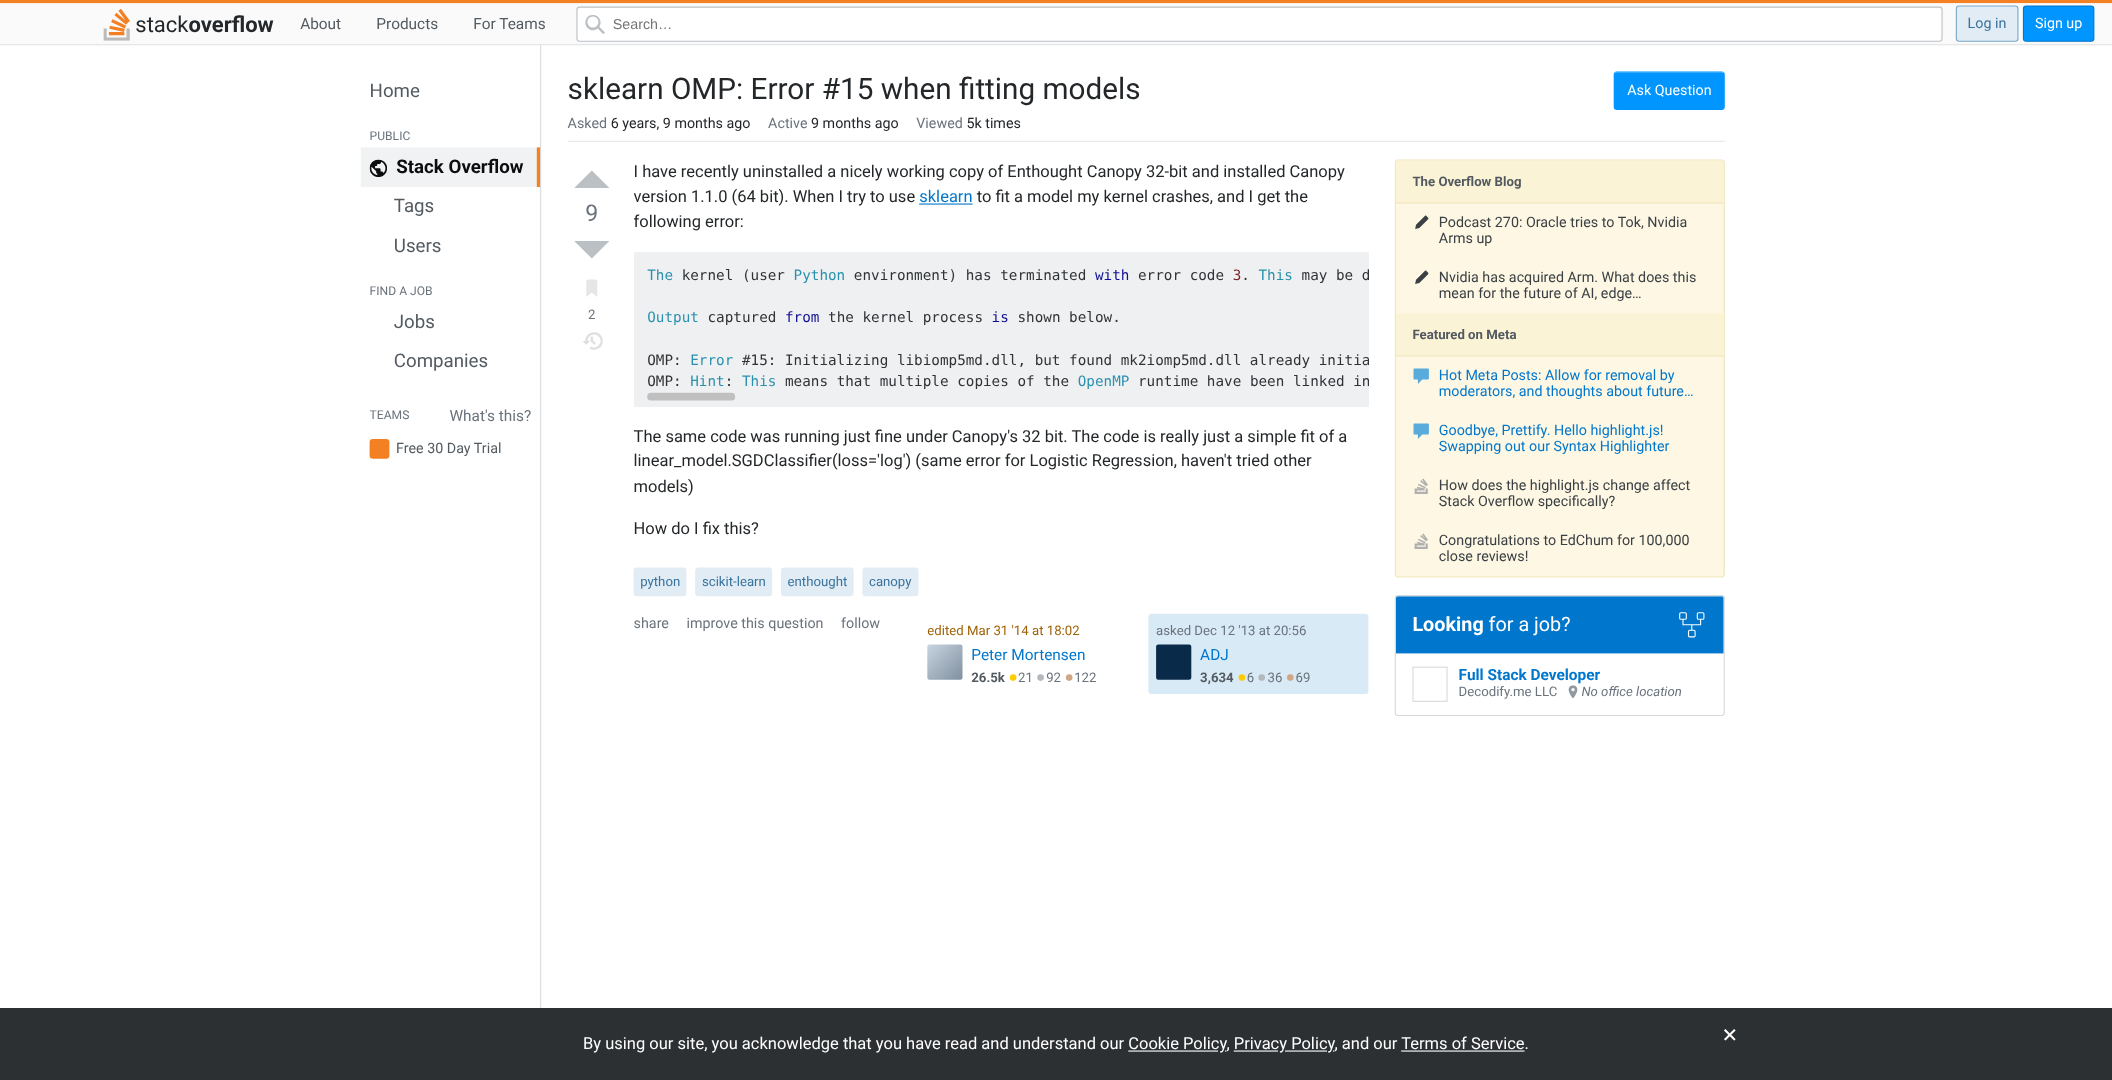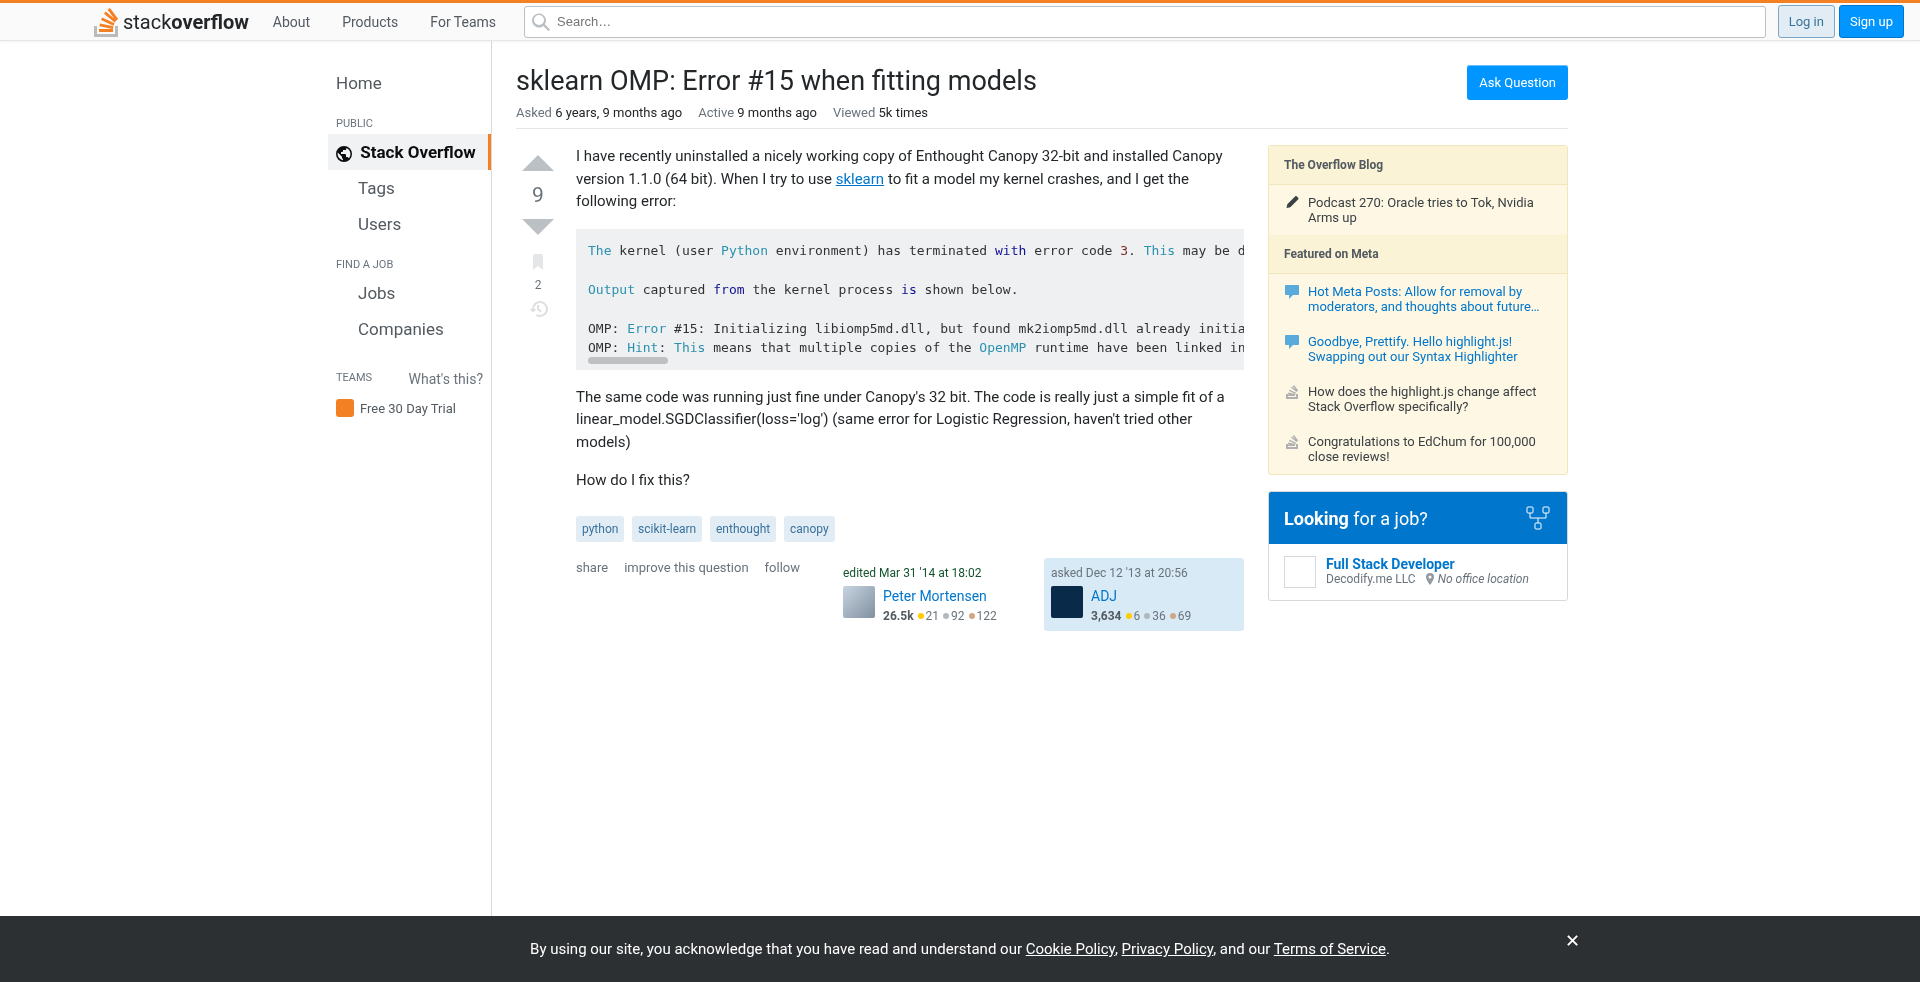--- a/index.html
+++ b/index.html
@@ -58,21 +58,21 @@
 .tags { margin: 24px 0 12px 0; }
 .tag { display: inline-block; background: #e1ecf4; color: #39739d; padding: 4px 6px; border-radius: 3px; font-size: 12px; margin-right: 4px; }
 
 .post-actions { display: flex; justify-content: space-between; margin-top: 16px; flex-wrap:wrap; gap:8px; }
 .action-links { display: flex; gap: 16px; color: #6a737c; font-size: 13px; }
 .action-links a { color: #6a737c; }
 .user-cards { display:flex; gap:8px; }
 .user-card { width: 200px; padding: 6px 7px; font-size: 12px; border-radius: 3px; }
 .user-card.owner { background: #d9eaf7; }
 .user-card .time { color: #6a737c; margin-bottom: 4px; }
-.user-card .time.edited { color:#14532d; }
+.user-card .time.edited { color:#a16207; }
 .user-card .user-row { display:flex; gap:8px; }
 .user-avatar { width:32px; height:32px; background:#5b7da0; border-radius:2px; flex-shrink:0; }
 .user-name { color: #0077cc; font-size: 14px; }
 .user-rep { color: #6a737c; font-size: 12px; }
 .rep-bold { font-weight:700; color:#535a60; }
 .badge-dot { display:inline-block; width:6px; height:6px; border-radius:50%; margin: 0 2px 0 4px; vertical-align:middle; }
 .gold { background:#ffcc01; } .silver { background:#b4b8bc; } .bronze { background:#d1a684; }
 
 .right-col { width: 300px; flex-shrink: 0; margin-left: 24px; }
 .bulletin { background: #fdf7e3; border: 1px solid #f1e5bc; border-radius: 3px; font-size: 13px; }
@@ -226,20 +226,26 @@
 
       <aside class="right-col">
         <div class="bulletin">
           <div class="bulletin-header">The Overflow Blog</div>
           <div class="bulletin-item">
             <svg class="bull-icon" width="14" height="14" viewBox="0 0 14 14">
                 <path fill="currentColor" d="M11.1.7l2.2 2.2c.4.4.4 1 0 1.4l-8 8-3.8.8.8-3.8 8-8c.4-.4 1-.4 1.4 0z"></path>
               </svg>
             <a>Podcast 270: Oracle tries to Tok, Nvidia Arms up</a>
           </div>
+          <div class="bulletin-item">
+            <svg class="bull-icon" width="14" height="14" viewBox="0 0 14 14">
+                <path fill="currentColor" d="M11.1.7l2.2 2.2c.4.4.4 1 0 1.4l-8 8-3.8.8.8-3.8 8-8c.4-.4 1-.4 1.4 0z"></path>
+              </svg>
+            <a>Nvidia has acquired Arm. What does this mean for the future of AI, edge…</a>
+          </div>
           <div class="bulletin-header">Featured on Meta</div>
           <div class="bulletin-item meta">
             <svg class="bull-icon" width="16" height="16" viewBox="0 0 16 16">
                 <path fill="#46a2d9" d="M2 1h12c.6 0 1 .4 1 1v8c0 .6-.4 1-1 1H9l-4 4v-4H2c-.6 0-1-.4-1-1V2c0-.6.4-1 1-1z" fill-opacity="0.9"></path>
               </svg>
             <a>Hot Meta Posts: Allow for removal by moderators, and thoughts about future…</a>
           </div>
           <div class="bulletin-item meta">
             <svg class="bull-icon" width="16" height="16" viewBox="0 0 16 16">
                 <path fill="#46a2d9" d="M2 1h12c.6 0 1 .4 1 1v8c0 .6-.4 1-1 1H9l-4 4v-4H2c-.6 0-1-.4-1-1V2c0-.6.4-1 1-1z" fill-opacity="0.9"></path>

